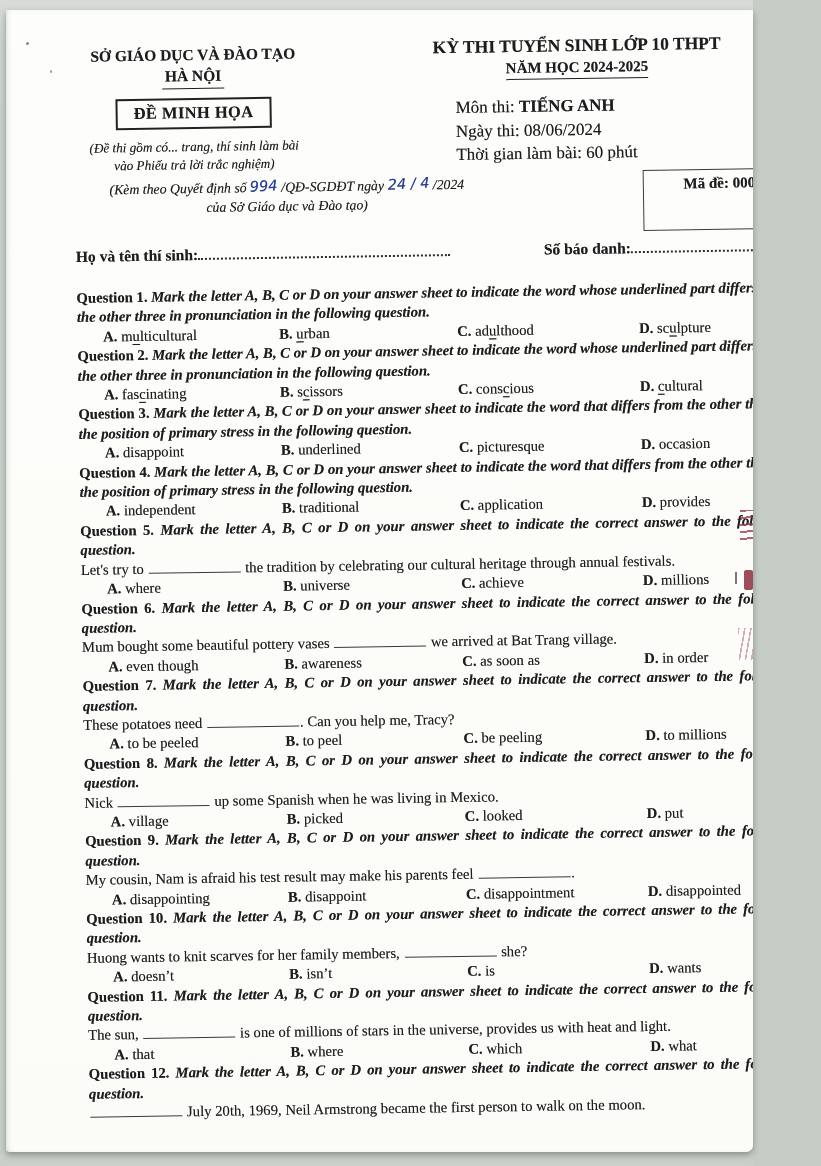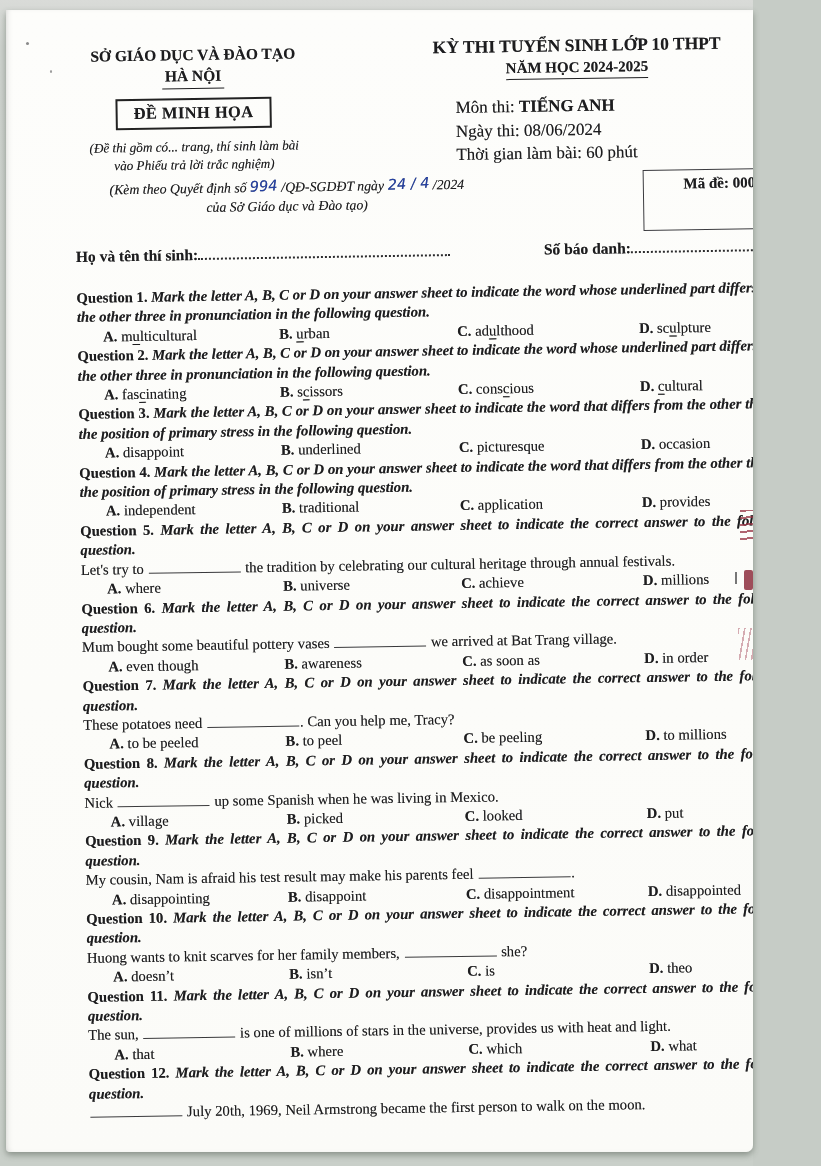--- a/index.html
+++ b/index.html
@@ -233,21 +233,21 @@
               <span class="opt"><span class="optletter">D. </span><span>disappointed</span></span>
             </div>
           </div>
           <div class="q">
             <div class="qhead"><span class="qnum">Question 10. </span><span class="qinstr">Mark the letter A, B, C or D on your answer sheet to indicate the correct answer to the following question.</span></div>
             <div class="qbody"><span>Huong wants to knit scarves for her family members, </span><span class="blank"></span><span> she?</span></div>
             <div class="opts">
               <span class="opt"><span class="optletter">A. </span><span>doesn’t</span></span>
               <span class="opt"><span class="optletter">B. </span><span>isn’t</span></span>
               <span class="opt"><span class="optletter">C. </span><span>is</span></span>
-              <span class="opt"><span class="optletter">D. </span><span>theo</span></span>
+              <span class="opt"><span class="optletter">D. </span><span>wants</span></span>
             </div>
           </div>
           <div class="q">
             <div class="qhead"><span class="qnum">Question 11. </span><span class="qinstr">Mark the letter A, B, C or D on your answer sheet to indicate the correct answer to the following question.</span></div>
             <div class="qbody"><span>The sun, </span><span class="blank"></span><span> is one of millions of stars in the universe, provides us with heat and light.</span></div>
             <div class="opts">
               <span class="opt"><span class="optletter">A. </span><span>that</span></span>
               <span class="opt"><span class="optletter">B. </span><span>where</span></span>
               <span class="opt"><span class="optletter">C. </span><span>which</span></span>
               <span class="opt"><span class="optletter">D. </span><span>what</span></span>

